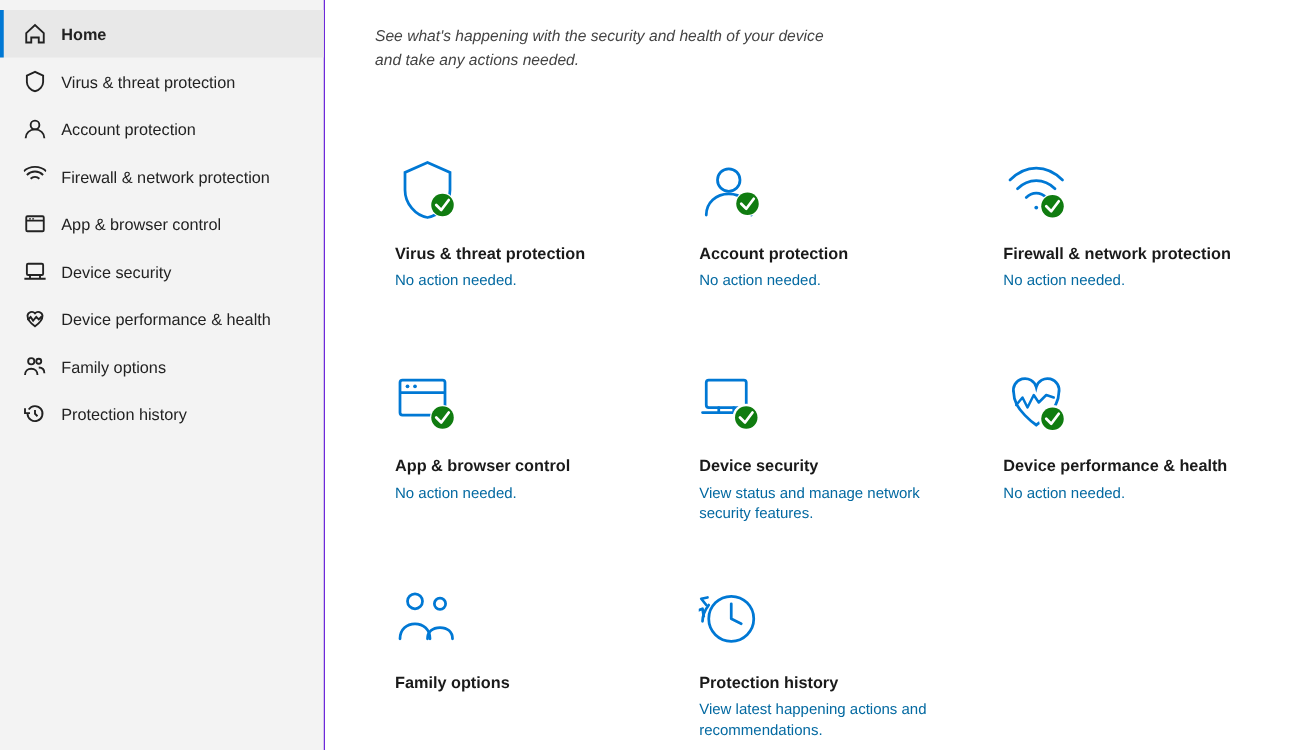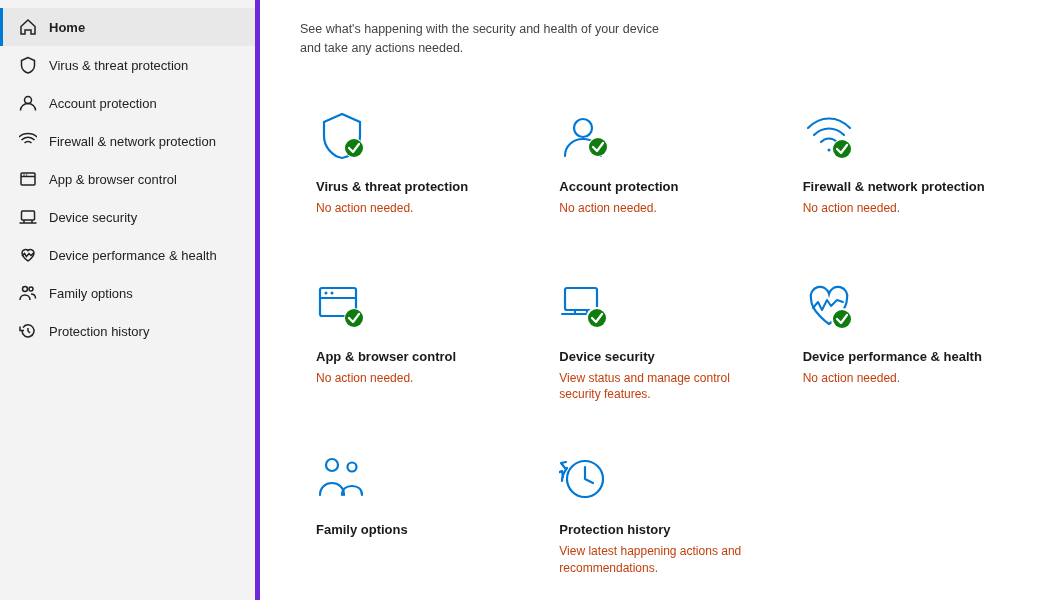--- a/index.html
+++ b/index.html
@@ -11,21 +11,21 @@
       width: 1050px;
       overflow: hidden;
       font-size: 13px;
       color: #1a1a1a;
     }
 
     
     .sidebar {
       width: 260px;
       background: #f3f3f3;
-      border-right: 5px solid #6d28d9;
+      border-right: 1px solid #6d28d9;
       padding-top: 8px;
       flex-shrink: 0;
     }
     .sidebar-item {
       display: flex;
       align-items: center;
       padding: 10px 16px;
       cursor: pointer;
       border-left: 3px solid transparent;
       gap: 12px;
@@ -53,22 +53,23 @@
     
     .main {
       flex: 1;
       background: #fff;
       overflow-y: auto;
       padding: 20px 40px;
     }
     .subtitle {
       color: #444;
       font-size: 12.5px;
-      margin-bottom: 32px;
+      margin-bottom: 48px;
       line-height: 1.5;
+      font-style: italic;
     }
 
     
     .cards-grid {
       display: grid;
       grid-template-columns: repeat(3, 1fr);
       gap: 10px 20px;
     }
     .card {
       padding: 20px 16px 20px 16px;
@@ -88,21 +89,21 @@
     }
     .card-title {
       font-size: 13px;
       font-weight: 600;
       color: #1a1a1a;
       margin-bottom: 4px;
       line-height: 1.4;
     }
     .card-status {
       font-size: 12px;
-      color: #c2410c;
+      color: #0369a1;
       line-height: 1.4;
     }
   </style>
 </head>
 <body>
 
 <nav class="sidebar">
 
   <div class="sidebar-item active">
     <span class="sidebar-icon">
@@ -275,21 +276,21 @@
         <svg viewBox="0 0 52 52" fill="none">
           <rect x="6" y="8" width="32" height="22" rx="2" stroke="#0078d4" stroke-width="2.2"></rect>
           <path d="M3 34h38M16 30v4M28 30v4" stroke="#0078d4" stroke-width="2.2" stroke-linecap="round"></path>
 
           <circle cx="38" cy="38" r="11" fill="white"></circle>
           <circle cx="38" cy="38" r="9" fill="#107c10"></circle>
           <polyline points="33,38 37,42 43,34" stroke="white" stroke-width="2.2" fill="none" stroke-linecap="round" stroke-linejoin="round"></polyline>
         </svg>
       </div>
       <div class="card-title">Device security</div>
-      <div class="card-status">View status and manage control security features.</div>
+      <div class="card-status">View status and manage network security features.</div>
     </div>
 
     <div class="card">
       <div class="card-icon">
         <svg viewBox="0 0 52 52" fill="none">
 
           <path d="M26 44S8 32 8 18.5A9 9 0 0 1 26 13.8 9 9 0 0 1 44 18.5C44 32 26 44 26 44z" stroke="#0078d4" stroke-width="2.2" fill="none"></path>
           <polyline points="10,28 15,22 19,30 24,20 28,26 34,20 40,22" stroke="#0078d4" stroke-width="2" fill="none" stroke-linecap="round" stroke-linejoin="round"></polyline>
 
           <circle cx="39" cy="39" r="11" fill="white"></circle>

